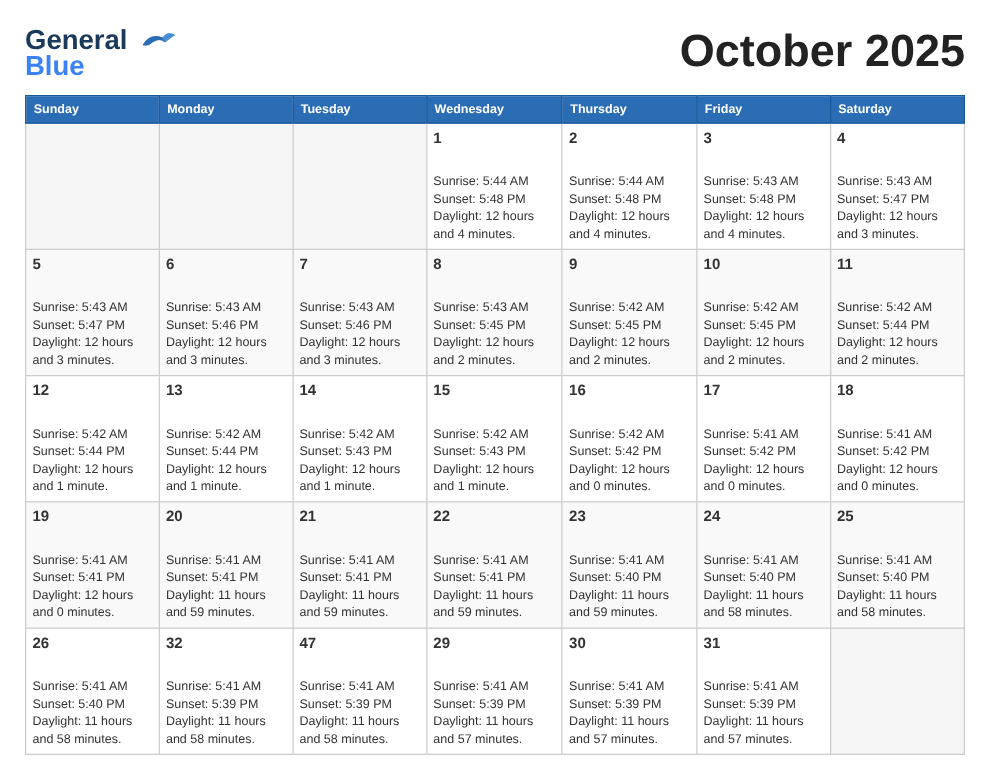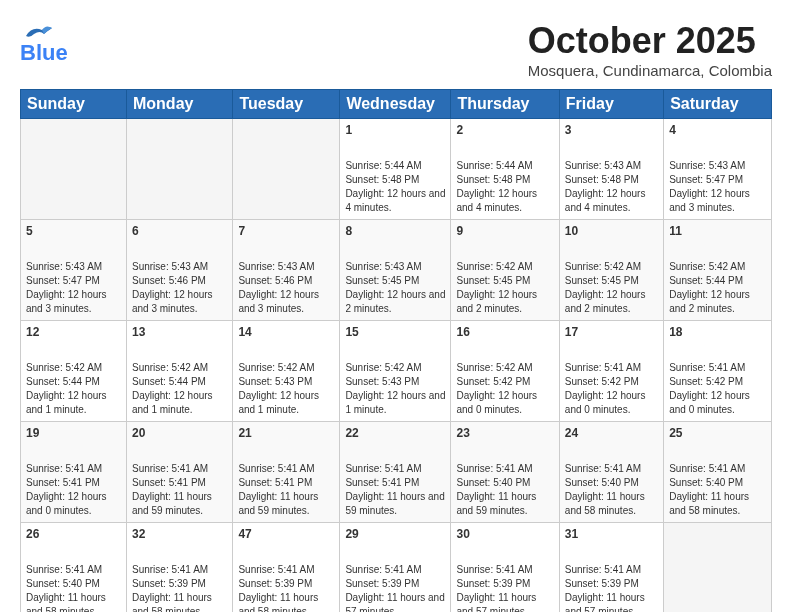--- a/index.html
+++ b/index.html
@@ -38,21 +38,21 @@
       font-size: 15px;
       color: #444;
     }
     .calendar {
       width: 100%;
       border-collapse: collapse;
     }
     .calendar th {
       background: #2a6db5;
       color: #fff;
-      font-size: 16px;
+      font-size: 10px;
       font-weight: bold;
       padding: 5px 6px;
       border: 1px solid #1a5a9a;
       text-align: left;
     }
     .calendar td {
       border: 1px solid #ccc;
       vertical-align: top;
       padding: 4px 5px;
       font-size: 10px;
@@ -80,31 +80,31 @@
       margin-top: 22px;
     }
   </style>
 </head>
 <body>
 
 <div class="header">
   <div class="logo">
     <div class="logo-wrapper">
       <div style="font-size:22px; font-weight:bold; line-height:1.1;">
+        <span style="color:#1a3a5c;">General</span>
         <svg width="32" height="22" viewBox="0 0 32 22" style="display:inline-block; vertical-align:middle; margin-left:2px;">
           <path d="M4,14 Q10,4 20,8 Q26,4 30,6 Q24,10 22,12 Q18,8 12,12 Q8,16 4,14Z" fill="#2a6db5"></path>
           <path d="M20,8 Q24,2 30,6 Q26,8 22,12Z" fill="#4a90d9"></path>
         </svg>
       </div>
     </div>
     <div style="font-size:22px; font-weight:bold; color:#3b82f6; margin-top:-4px;">Blue</div>
   </div>
   <div class="title-area">
     <div class="month-title">October 2025</div>
-    <div class="location">Mosquera, Cundinamarca, Colombia</div>
   </div>
 </div>
 
 <table class="calendar">
   <thead>
     <tr>
     <th>Sunday</th>
         <th>Monday</th>
         <th>Tuesday</th>
         <th>Wednesday</th>

